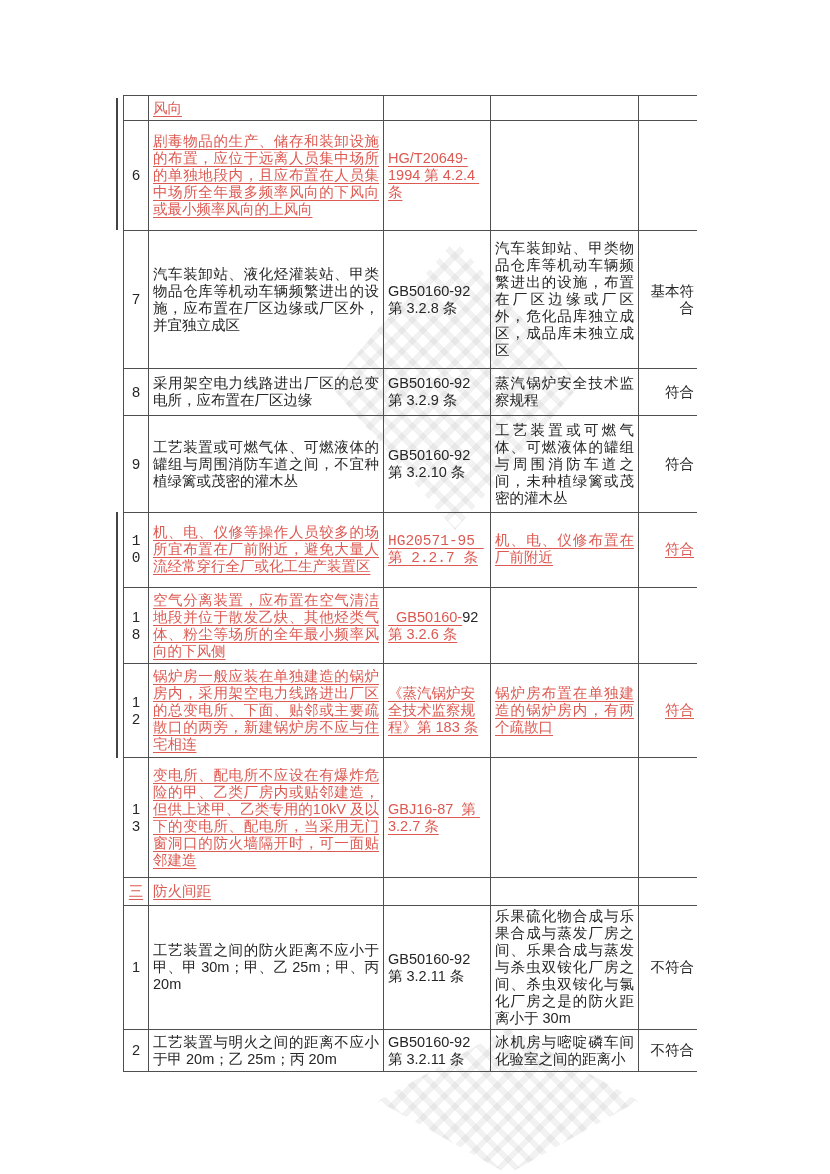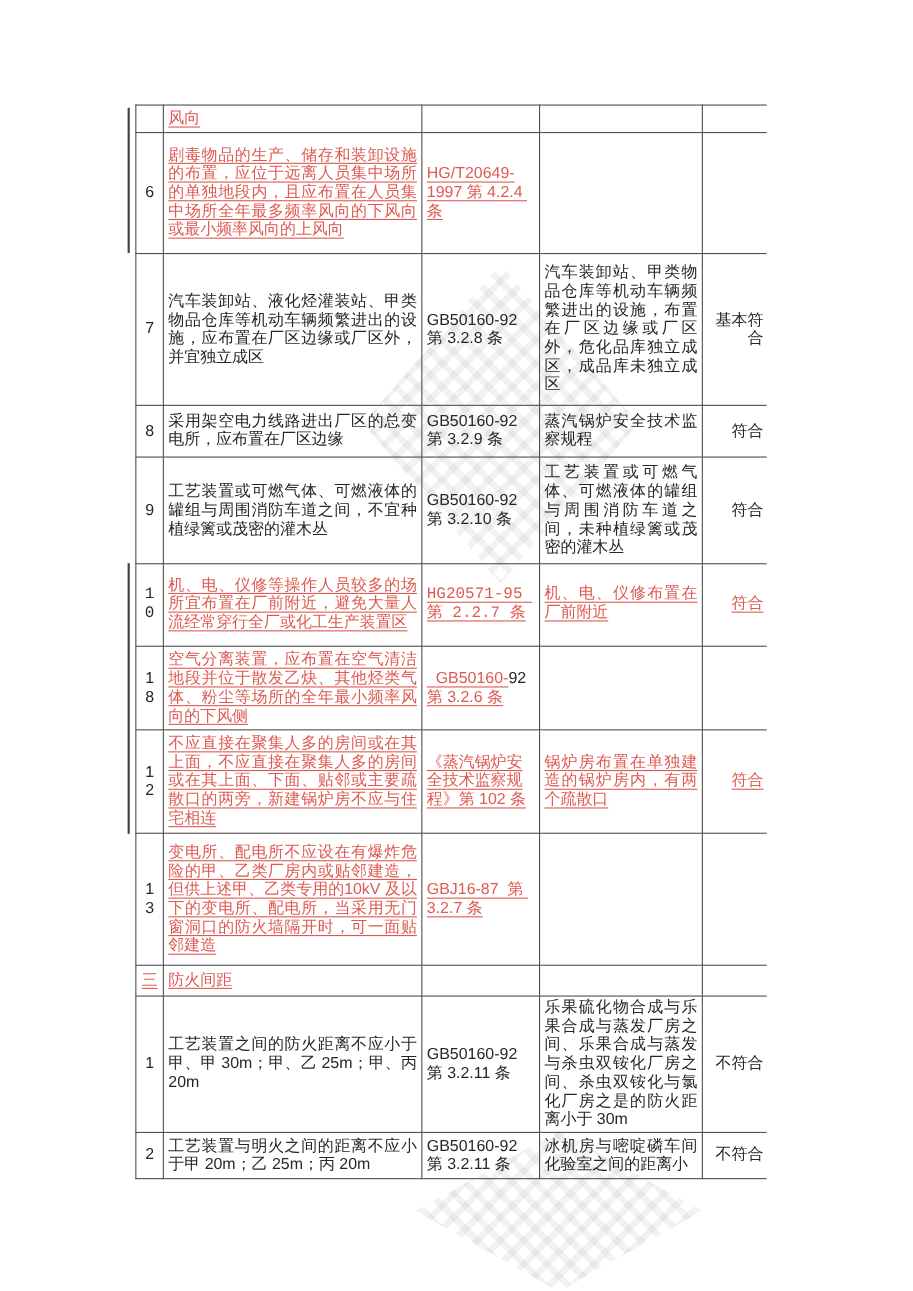--- a/index.html
+++ b/index.html
@@ -93,21 +93,21 @@
           <td class="c-no"></td>
           <td class="c-desc"><span class="red">风向</span></td>
           <td class="c-ref"></td>
           <td class="c-find"></td>
           <td class="c-concl"></td>
           <td class="c-extra"></td>
         </tr>
         <tr style="height: 110px;">
           <td class="c-no"><span>6</span></td>
           <td class="c-desc"><span class="red">剧毒物品的生产、储存和装卸设施的布置，应位于远离人员集中场所的单独地段内，且应布置在人员集中场所全年最多频率风向的下风向或最小频率风向的上风向</span></td>
-          <td class="c-ref"><span class="red">HG/T20649-1997 第 4.2.4 条</span></td>
+          <td class="c-ref"><span class="red">HG/T20649-1994 第 4.2.4 条</span></td>
           <td class="c-find"></td>
           <td class="c-concl"></td>
           <td class="c-extra"></td>
         </tr>
         <tr style="height: 138px;">
           <td class="c-no"><span>7</span></td>
           <td class="c-desc"><span>汽车装卸站、液化烃灌装站、甲类物品仓库等机动车辆频繁进出的设施，应布置在厂区边缘或厂区外，并宜独立成区</span></td>
           <td class="c-ref"><span>GB50160-92 第 3.2.8 条</span></td>
           <td class="c-find"><span>汽车装卸站、甲类物品仓库等机动车辆频繁进出的设施，布置在厂区边缘或厂区外，危化品库独立成区，成品库未独立成区</span></td>
           <td class="c-concl"><span>基本符合</span></td>
@@ -140,22 +140,22 @@
         <tr style="height: 76px;">
           <td class="c-no"><span>18</span></td>
           <td class="c-desc"><span class="red">空气分离装置，应布置在空气清洁地段并位于散发乙炔、其他烃类气体、粉尘等场所的全年最小频率风向的下风侧</span></td>
           <td class="c-ref"><span class="red">  GB50160-</span><span>92 </span><span class="red">第 3.2.6 条</span></td>
           <td class="c-find"></td>
           <td class="c-concl"></td>
           <td class="c-extra"></td>
         </tr>
         <tr style="height: 94px;">
           <td class="c-no"><span>12</span></td>
-          <td class="c-desc"><span class="red">不应直接在聚集人多的房间或在其上面，不应直接在聚集人多的房间或在其上面、下面、贴邻或主要疏散口的两旁，新建锅炉房不应与住宅相连</span></td>
-          <td class="c-ref"><span class="red">《蒸汽锅炉安全技术监察规程》第 102 条</span></td>
+          <td class="c-desc"><span class="red">锅炉房一般应装在单独建造的锅炉房内，采用架空电力线路进出厂区的总变电所、下面、贴邻或主要疏散口的两旁，新建锅炉房不应与住宅相连</span></td>
+          <td class="c-ref"><span class="red">《蒸汽锅炉安全技术监察规程》第 183 条</span></td>
           <td class="c-find"><span class="red">锅炉房布置在单独建造的锅炉房内，有两个疏散口</span></td>
           <td class="c-concl"><span class="red">符合</span></td>
           <td class="c-extra"></td>
         </tr>
         <tr style="height: 120px;">
           <td class="c-no"><span>13</span></td>
           <td class="c-desc"><span class="red">变电所、配电所不应设在有爆炸危险的甲、乙类厂房内或贴邻建造，但供上述甲、乙类专用的10kV 及以下的变电所、配电所，当采用无门窗洞口的防火墙隔开时，可一面贴邻建造</span></td>
           <td class="c-ref"><span class="red">GBJ16-87  第 3.2.7 条</span></td>
           <td class="c-find"></td>
           <td class="c-concl"></td>

